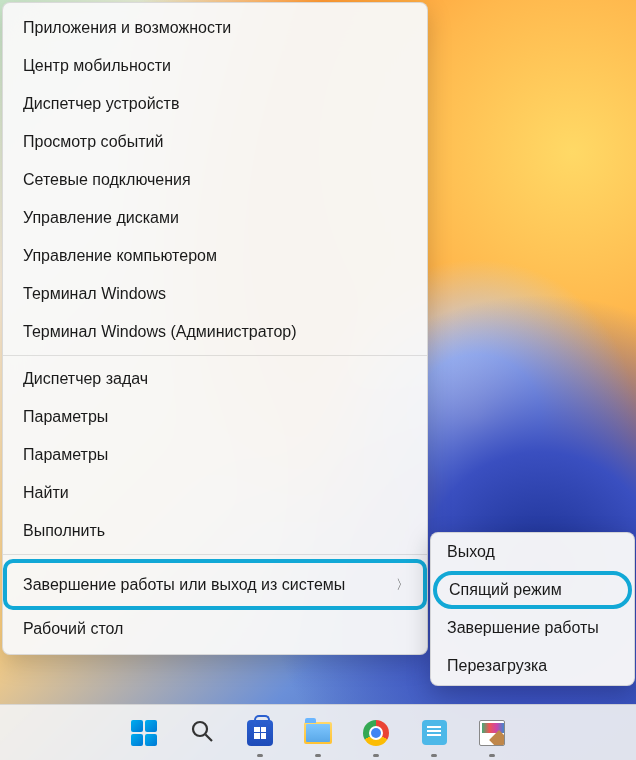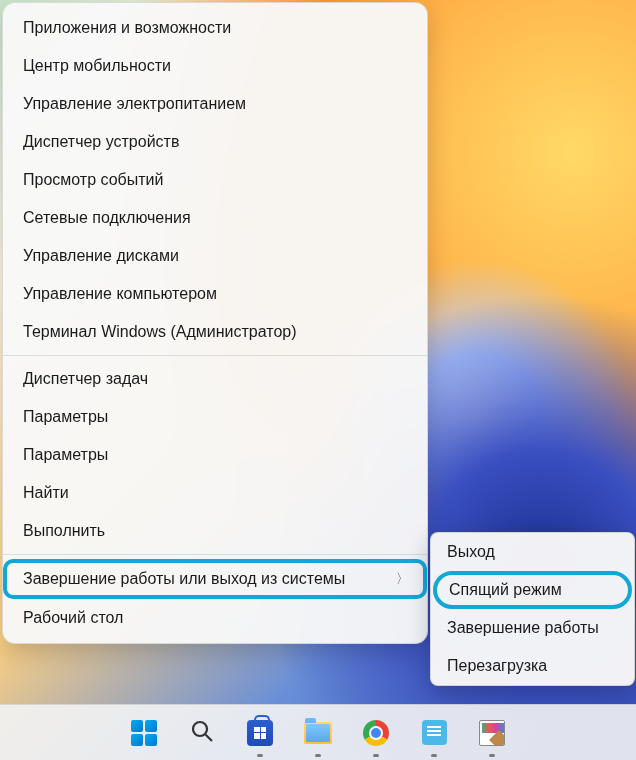--- a/index.html
+++ b/index.html
@@ -15,21 +15,21 @@
       radial-gradient(circle at 70% 40%, #ffcc66 0%, #ff9955 25%, transparent 45%),
       linear-gradient(135deg, #c8e6c9 0%, #fff3e0 20%, #ffd180 45%, #6a8fd8 70%, #2c4fb0 100%);
   }
 
   .context-menu {
     position: absolute;
     left: 2px; top: 2px;
     width: 426px;
     background: rgba(248,248,248,0.96);
     border: 1px solid rgba(0,0,0,0.12);
-    border-radius: 13px;
+    border-radius: 8px;
     box-shadow: 0 8px 24px rgba(0,0,0,0.18);
     padding: 6px 0;
     backdrop-filter: blur(20px);
   }
   .menu-item {
     padding: 0 20px;
     height: 38px;
     display: flex;
     align-items: center;
     font-size: 16px;
@@ -47,21 +47,21 @@
     right: 14px;
     top: 50%;
     transform: translateY(-50%);
     color: #555;
     font-size: 13px;
   }
   .highlight {
     border: 4px solid #12a8d6;
     border-radius: 10px;
     padding: 0 16px;
-    height: 40px;
+    height: 51px;
     margin: 0 0;
   }
 
   .submenu {
     position: absolute;
     left: 430px;
     top: 532px;
     width: 205px;
     background: rgba(248,248,248,0.97);
     border: 1px solid rgba(0,0,0,0.12);
@@ -141,36 +141,36 @@
 <div class="wallpaper"></div>
 
 <div class="context-menu">
   <div class="menu-item">
       <span>Приложения и возможности</span>
     </div>
   <div class="menu-item">
       <span>Центр мобильности</span>
     </div>
   <div class="menu-item">
-      <span>Управление электропитанием</span>
-    </div>
-  <div class="menu-item">
       <span>Диспетчер устройств</span>
     </div>
   <div class="menu-item">
       <span>Просмотр событий</span>
     </div>
   <div class="menu-item">
       <span>Сетевые подключения</span>
     </div>
   <div class="menu-item">
       <span>Управление дисками</span>
     </div>
   <div class="menu-item">
       <span>Управление компьютером</span>
+    </div>
+  <div class="menu-item">
+      <span>Терминал Windows</span>
     </div>
   <div class="menu-item">
       <span>Терминал Windows (Администратор)</span>
     </div>
   <div class="separator"></div>
   <div class="menu-item">
       <span>Диспетчер задач</span>
     </div>
   <div class="menu-item">
       <span>Параметры</span>

